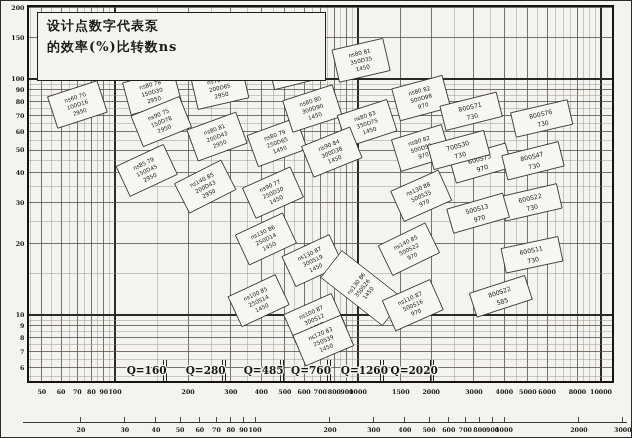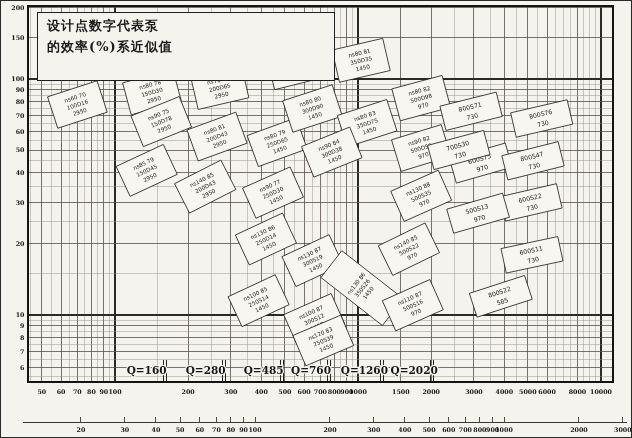--- a/index.html
+++ b/index.html
@@ -12,21 +12,21 @@
     font-family:"DejaVu Serif", serif;
     overflow:hidden;
   }
   .stage svg{position:absolute;left:0;top:0;}
   .note{
     position:absolute;
     left:36px;top:11px;
     width:278px;height:62px;
     background:#f5f3ee;
     border:1.6px solid #1f1f1f;
-    padding:3px 9px 2px 9px;
+    padding:3px 0 2px 9px;
     box-sizing:content-box;
     font-size:13px;
     font-weight:700;
     line-height:1.58;
     color:#1b1b1b;
     letter-spacing:1px;
     z-index:3;
   }
 </style>
 </head>
@@ -402,15 +402,15 @@
       <text x="491.6063848503919" y="430.5" font-size="6.3" text-anchor="middle" fill="#171717" font-family="&quot;DejaVu Serif&quot;, serif" font-weight="700">900</text>
       <line x1="503" y1="415.5" x2="503" y2="421" stroke="#3a3833" stroke-width="0.9" shape-rendering="crispEdges"></line>
       <text x="503" y="430.5" font-size="6.3" text-anchor="middle" fill="#171717" font-family="&quot;DejaVu Serif&quot;, serif" font-weight="700">1000</text>
       <line x1="577.9564689203313" y1="415.5" x2="577.9564689203313" y2="421" stroke="#3a3833" stroke-width="0.9" shape-rendering="crispEdges"></line>
       <text x="577.9564689203313" y="430.5" font-size="6.3" text-anchor="middle" fill="#171717" font-family="&quot;DejaVu Serif&quot;, serif" font-weight="700">2000</text>
       <line x1="621.8031924251959" y1="415.5" x2="621.8031924251959" y2="421" stroke="#3a3833" stroke-width="0.9" shape-rendering="crispEdges"></line>
       <text x="621.8031924251959" y="430.5" font-size="6.3" text-anchor="middle" fill="#171717" font-family="&quot;DejaVu Serif&quot;, serif" font-weight="700">3000</text>
     </svg>
   <div class="note">
     <div>设计点数字代表泵</div>
-    <div>的效率(%)系近似值</div>
+    <div>的效率(%)比转数ns</div>
   </div>
 </div>
 
 </body></html>

